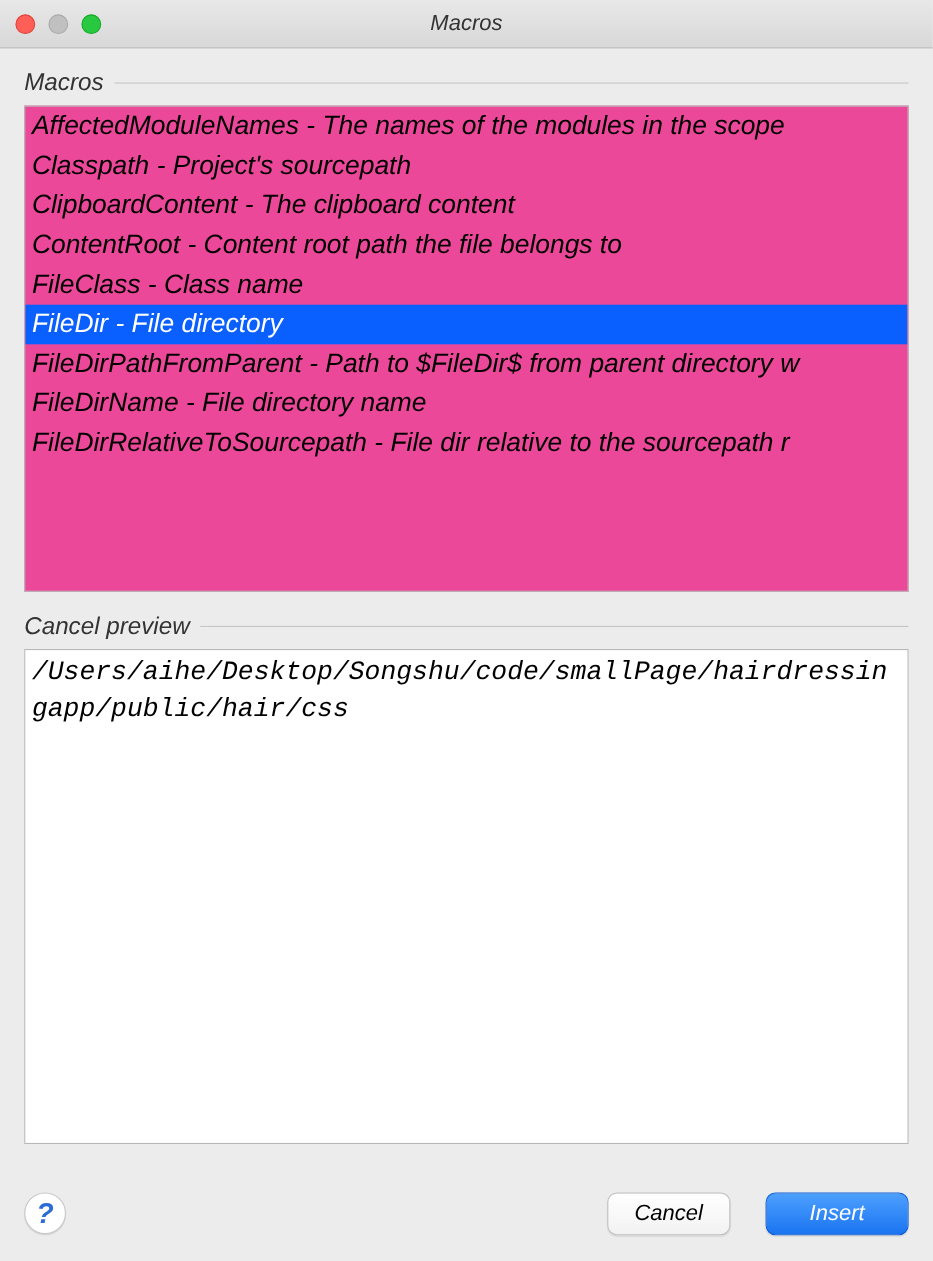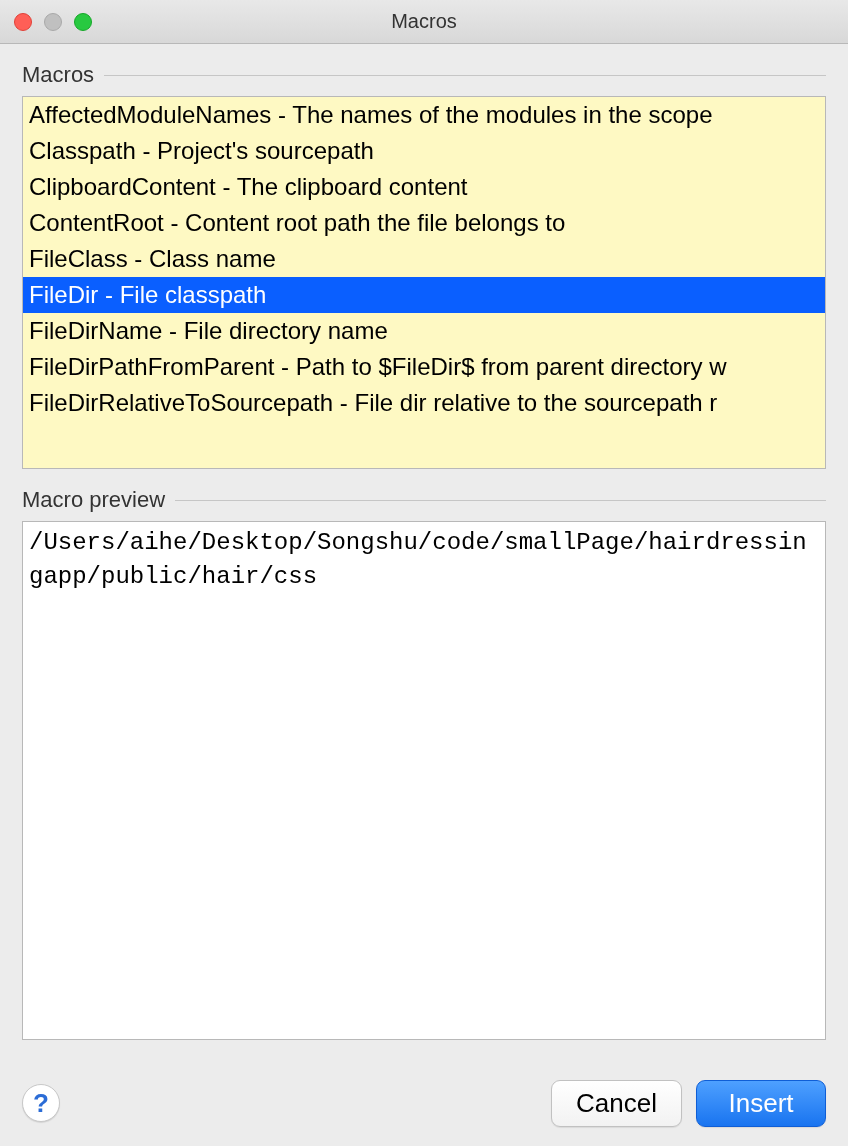--- a/index.html
+++ b/index.html
@@ -1,18 +1,19 @@
 <!DOCTYPE html>
 <html><head>
   <meta charset="utf-8">
   <style>
     * {
       box-sizing: border-box;
       margin: 0;
       padding: 0;
+      font-style: italic;
     }
     body {
       font-family: -apple-system, "Helvetica Neue", Helvetica, Arial, sans-serif;
       background: #ececec;
       width: 848px;
       height: 1146px;
       overflow: hidden;
       display: flex;
       flex-direction: column;
     }
@@ -59,23 +60,23 @@
       gap: 10px;
       margin-bottom: 8px;
     }
     .group-label::after {
       content: "";
       flex: 1;
       height: 1px;
       background: #c6c6c6;
     }
     .listbox {
-      background: #fef9c3;
+      background: #ec4899;
       border: 1px solid #b8b8b8;
-      height: 373px;
+      height: 442px;
       overflow: hidden;
       font-size: 24px;
       line-height: 36px;
       color: #000;
     }
     .list-item {
       padding: 0 6px;
       white-space: nowrap;
       overflow: hidden;
       cursor: default;
@@ -113,34 +114,35 @@
       font-size: 26px;
       font-weight: 600;
       display: flex;
       align-items: center;
       justify-content: center;
       cursor: pointer;
       box-shadow: 0 1px 1px rgba(0,0,0,0.1);
     }
     .footer-spacer { flex: 1; }
     .btn {
-      font-size: 26px;
+      font-size: 20px;
       padding: 7px 24px;
       border-radius: 9px;
       border: 1px solid #c1c1c1;
       background: linear-gradient(to bottom, #ffffff, #f2f2f2);
       cursor: pointer;
       box-shadow: 0 1px 1px rgba(0,0,0,0.08);
       min-width: 110px;
     }
     .btn.primary {
       background: linear-gradient(to bottom, #4ea0ff, #1974f0);
       border: 1px solid #0f5ed6;
       color: #fff;
       min-width: 130px;
+      margin-left: 18px;
     }
     .spacer-v { height: 18px; }
   </style>
 </head>
 <body>
 
 <div class="titlebar">
   <div class="traffic-lights">
     <div class="traffic-light tl-close"></div>
     <div class="traffic-light tl-min"></div>
@@ -154,30 +156,30 @@
   <div class="group-label">
     <span>Macros</span>
   </div>
 
   <div class="listbox" id="macros-list">
       <div class="list-item">AffectedModuleNames - The names of the modules in the scope</div>
       <div class="list-item">Classpath - Project's sourcepath</div>
       <div class="list-item">ClipboardContent - The clipboard content</div>
       <div class="list-item">ContentRoot - Content root path the file belongs to</div>
       <div class="list-item">FileClass - Class name</div>
-      <div class="list-item selected">FileDir - File classpath</div>
+      <div class="list-item selected">FileDir - File directory</div>
+      <div class="list-item">FileDirPathFromParent - Path to $FileDir$ from parent directory w</div>
       <div class="list-item">FileDirName - File directory name</div>
-      <div class="list-item">FileDirPathFromParent - Path to $FileDir$ from parent directory w</div>
       <div class="list-item">FileDirRelativeToSourcepath - File dir relative to the sourcepath r</div>
     </div>
 
   <div class="spacer-v"></div>
 
   <div class="group-label">
-    <span>Macro preview</span>
+    <span>Cancel preview</span>
   </div>
 
   <div class="preview-box">/Users/aihe/Desktop/Songshu/code/smallPage/hairdressingapp/public/hair/css</div>
 
 </div>
 
 <div class="footer">
   <div class="help-button">?</div>
   <div class="footer-spacer"></div>
   <button class="btn">Cancel</button>

